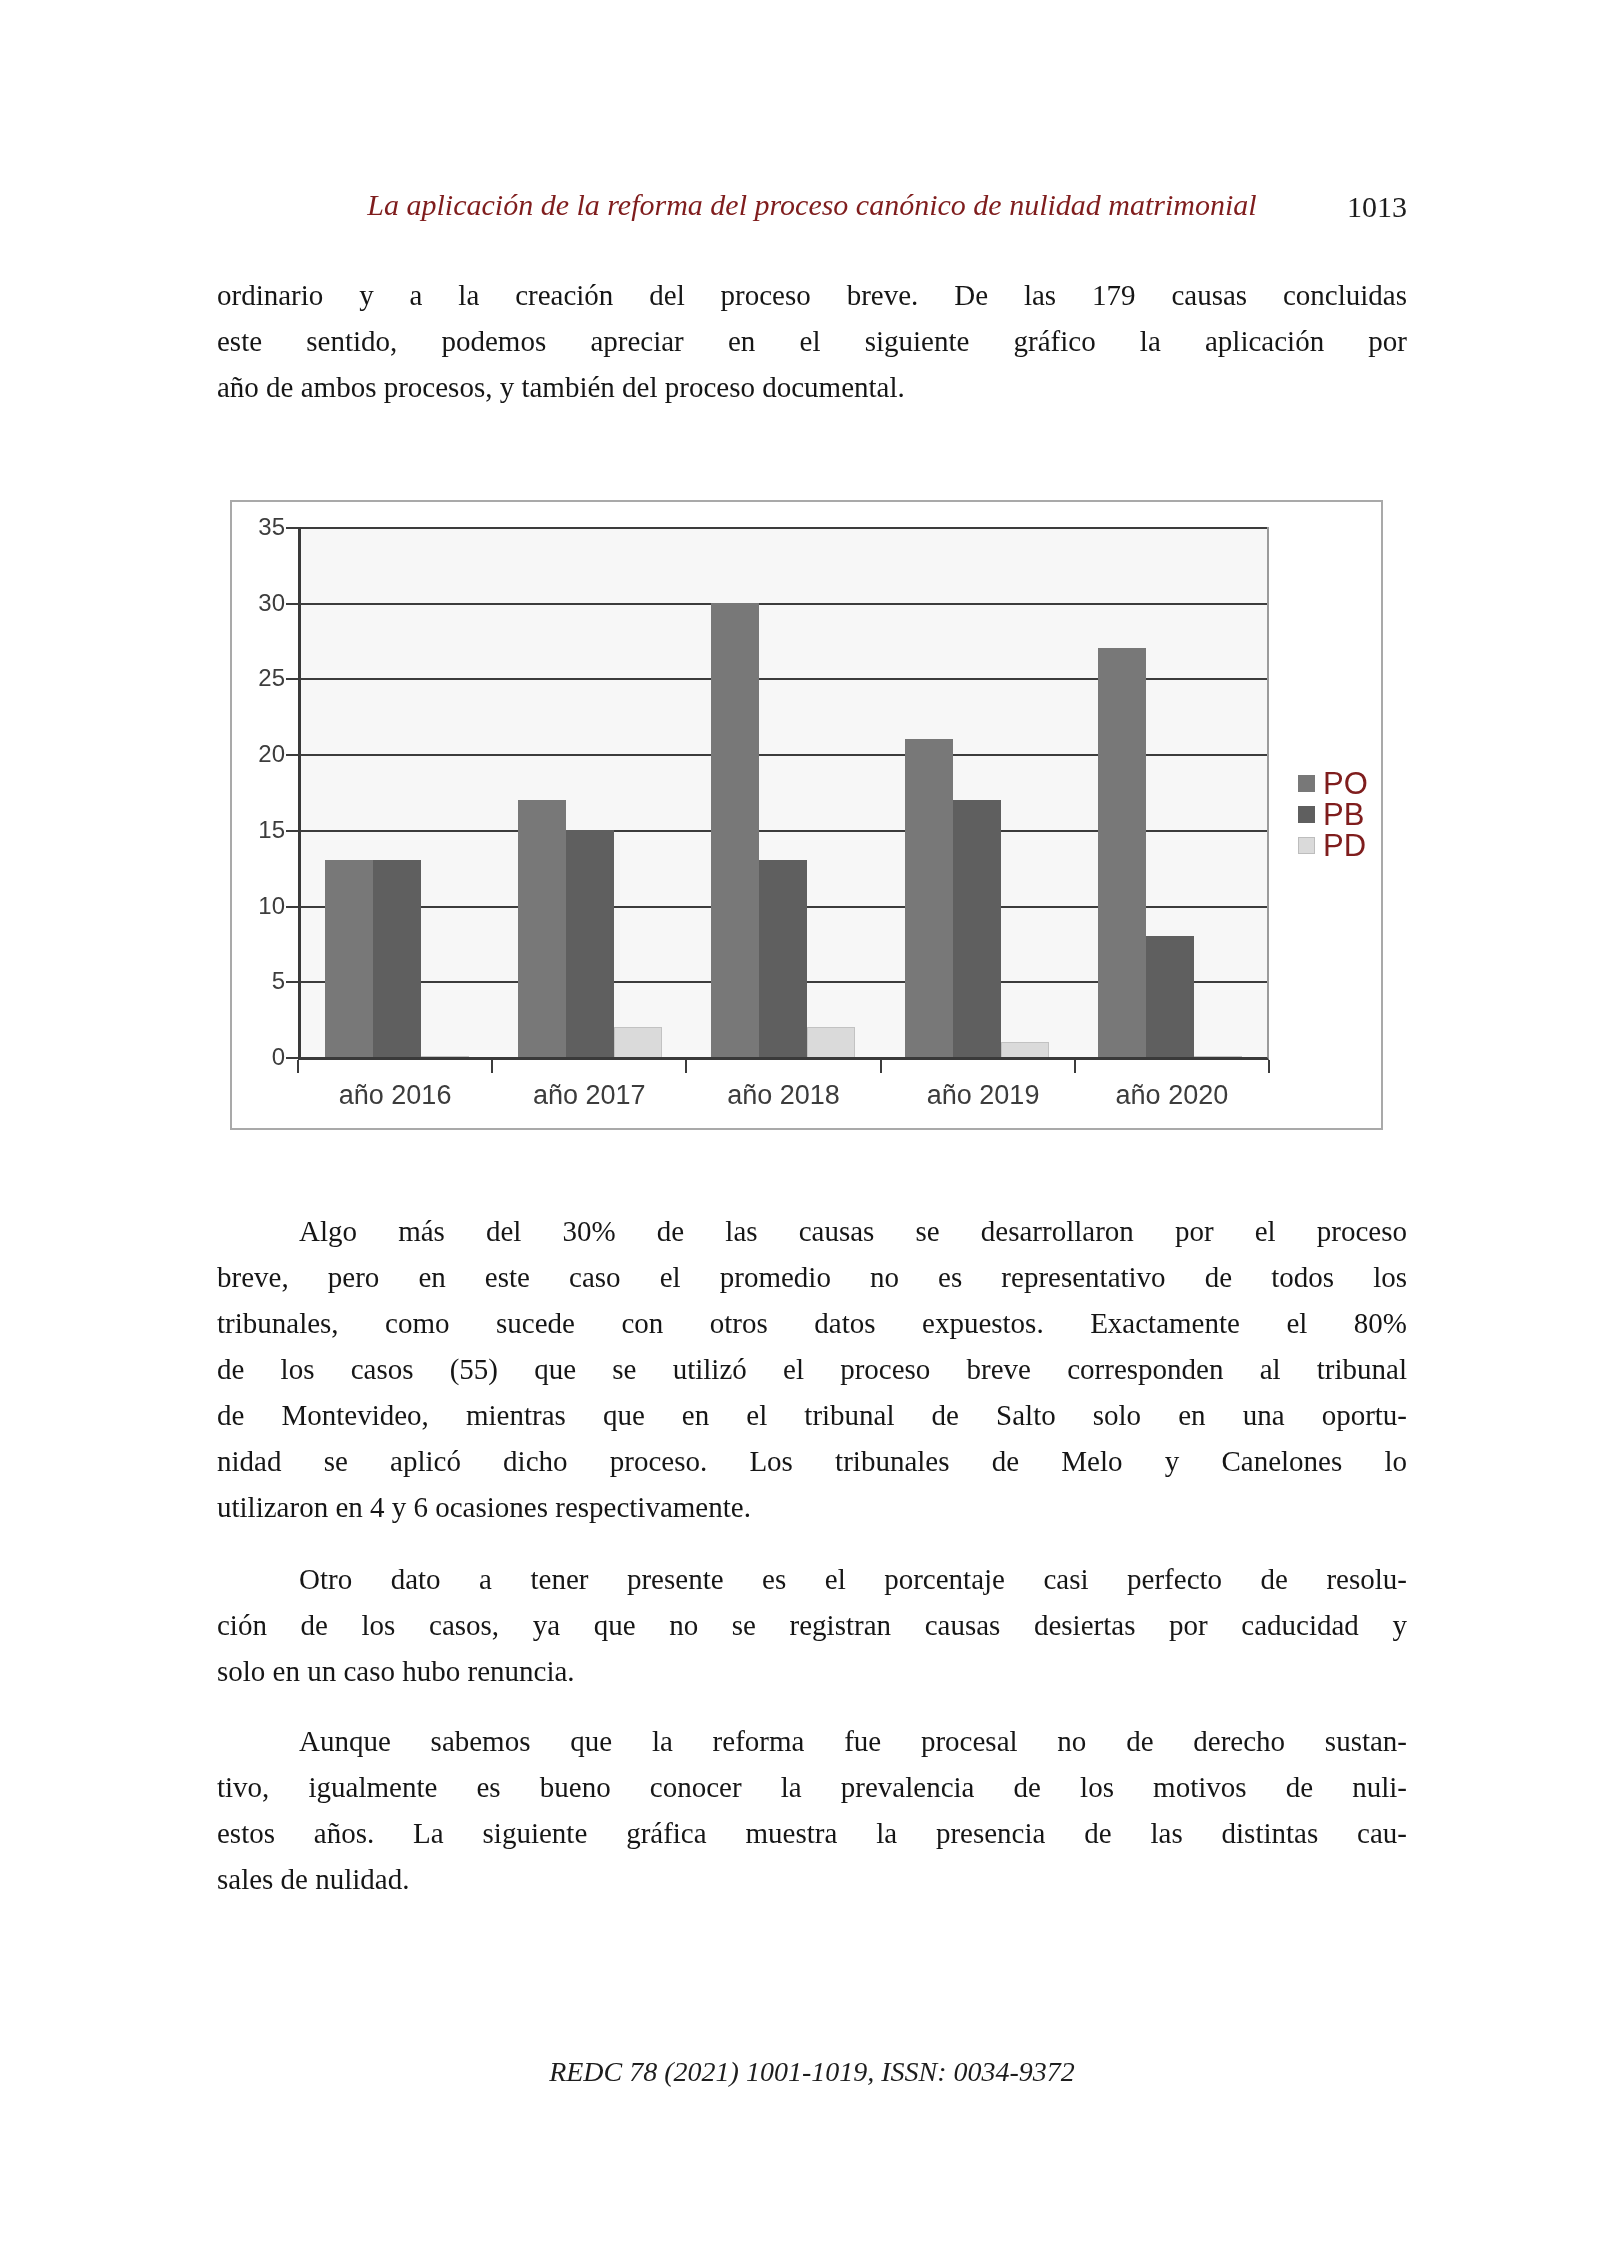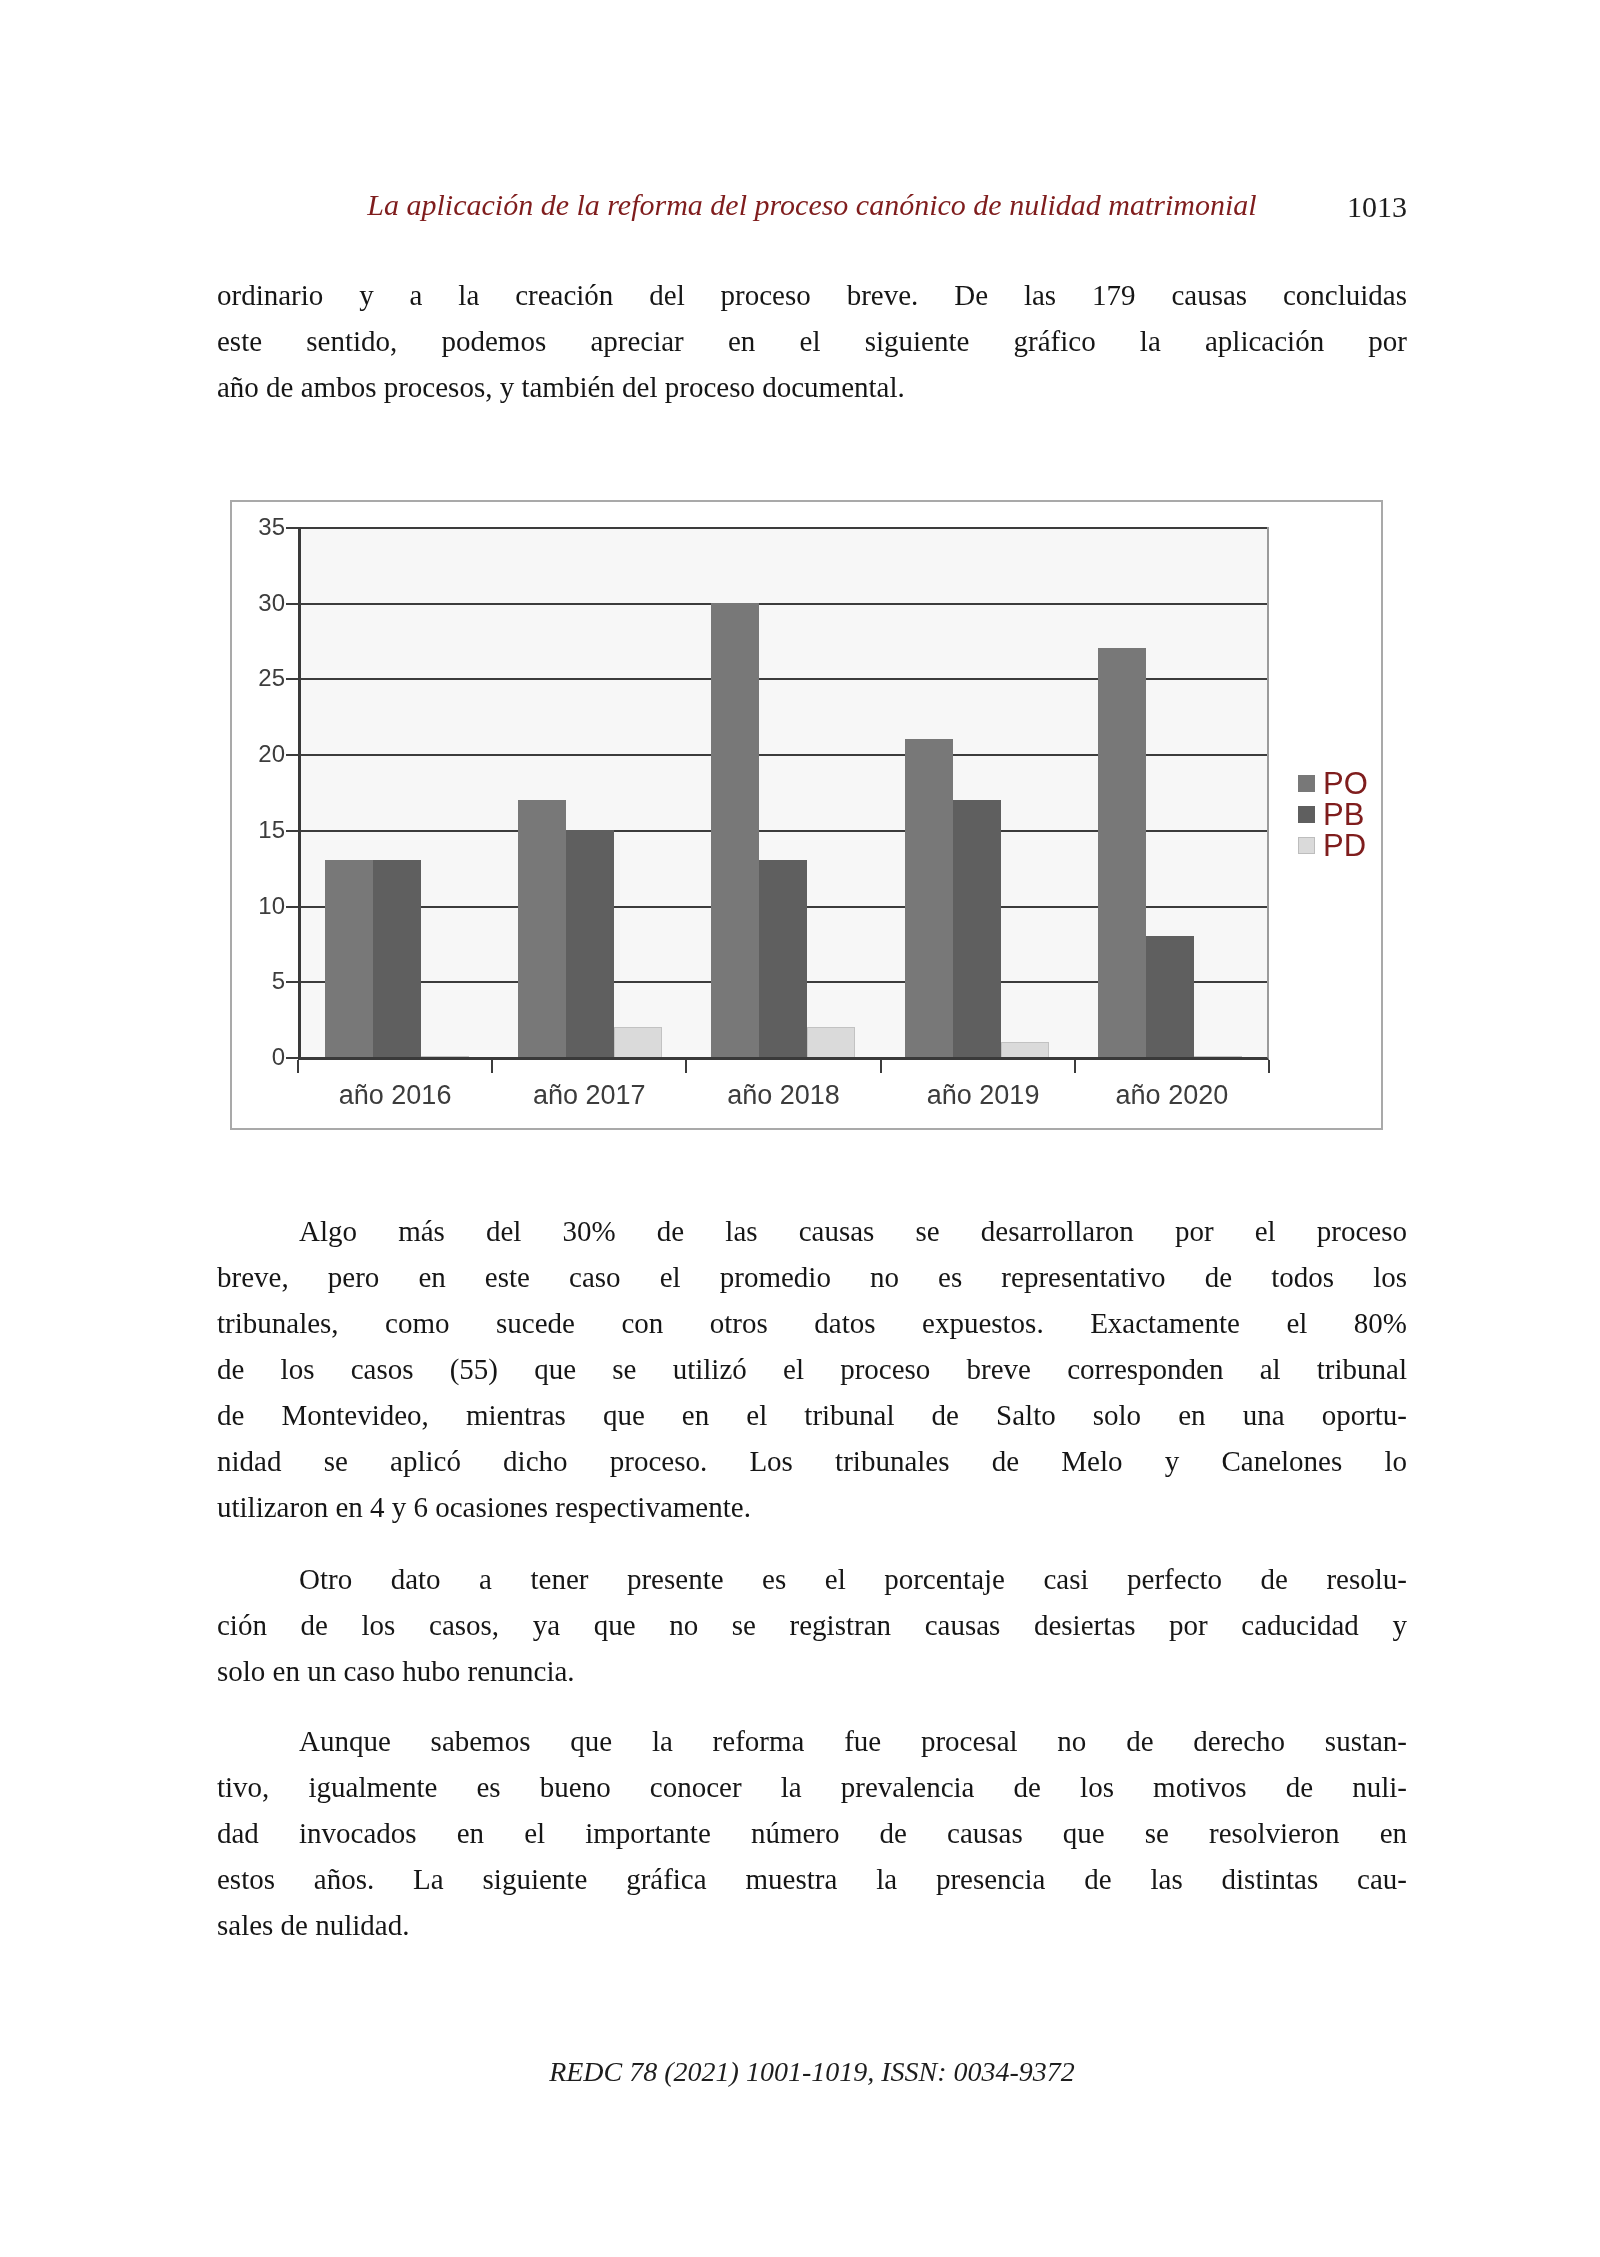--- a/index.html
+++ b/index.html
@@ -168,20 +168,19 @@
 
   <div class="para indent" id="p3">
       <div class="pline">Otro dato a tener presente es el porcentaje casi perfecto de resolu-</div>
       <div class="pline">ción de los casos, ya que no se registran causas desiertas por caducidad y</div>
       <div class="pline">solo en un caso hubo renuncia.</div>
     </div>
 
   <div class="para indent" id="p4">
       <div class="pline">Aunque sabemos que la reforma fue procesal no de derecho sustan-</div>
       <div class="pline">tivo, igualmente es bueno conocer la prevalencia de los motivos de nuli-</div>
-      <div class="pline">dad invocados en el importante número de causas que se resolvieron en</div>
       <div class="pline">estos años. La siguiente gráfica muestra la presencia de las distintas cau-</div>
       <div class="pline">sales de nulidad.</div>
     </div>
 
   <div class="footer">REDC 78 (2021) 1001-1019, ISSN: 0034-9372</div>
 
 </div>
 
 </body></html>

